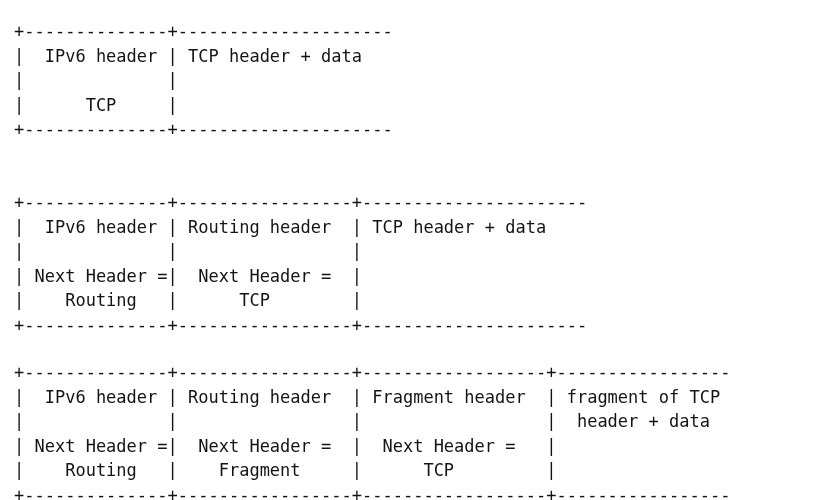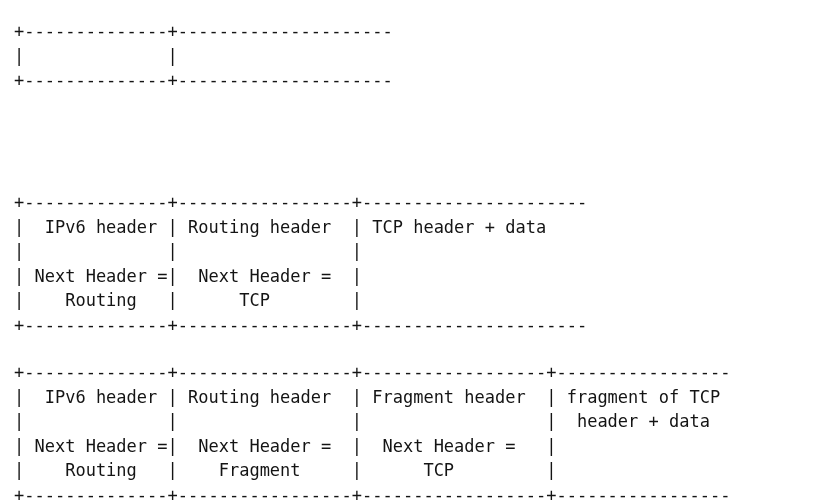--- a/index.html
+++ b/index.html
@@ -41,19 +41,19 @@
     display: block;
     white-space: pre;
     height: 24.6px;
   }
 </style>
 </head>
 <body>
 
 <div class="page">
 
-  <pre class="ascii-figure" id="figure-1"><span class="fig-line">+--------------+---------------------</span><span class="fig-line">|              |</span><span class="fig-line">+--------------+---------------------</span></pre>
+  <pre class="ascii-figure" id="figure-1"><span class="fig-line">+--------------+---------------------</span><span class="fig-line">|  IPv6 header | TCP header + data</span><span class="fig-line">|              |</span><span class="fig-line">|      TCP     |</span><span class="fig-line">+--------------+---------------------</span></pre>
 
   <pre class="ascii-figure" id="figure-2"><span class="fig-line">+--------------+-----------------+----------------------</span><span class="fig-line">|  IPv6 header | Routing header  | TCP header + data</span><span class="fig-line">|              |                 |</span><span class="fig-line">| Next Header =|  Next Header =  |</span><span class="fig-line">|    Routing   |      TCP        |</span><span class="fig-line">+--------------+-----------------+----------------------</span></pre>
 
   <pre class="ascii-figure" id="figure-3"><span class="fig-line">+--------------+-----------------+------------------+-----------------</span><span class="fig-line">|  IPv6 header | Routing header  | Fragment header  | fragment of TCP</span><span class="fig-line">|              |                 |                  |  header + data</span><span class="fig-line">| Next Header =|  Next Header =  |  Next Header =   |</span><span class="fig-line">|    Routing   |    Fragment     |      TCP         |</span><span class="fig-line">+--------------+-----------------+------------------+-----------------</span></pre>
 
 </div>
 
 </body></html>

